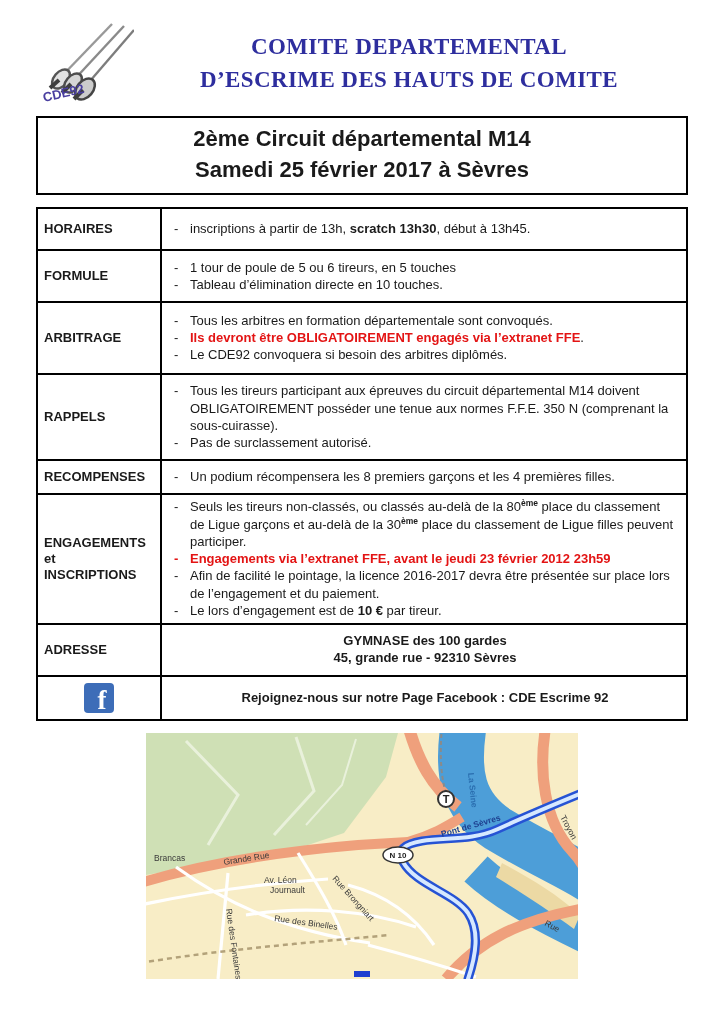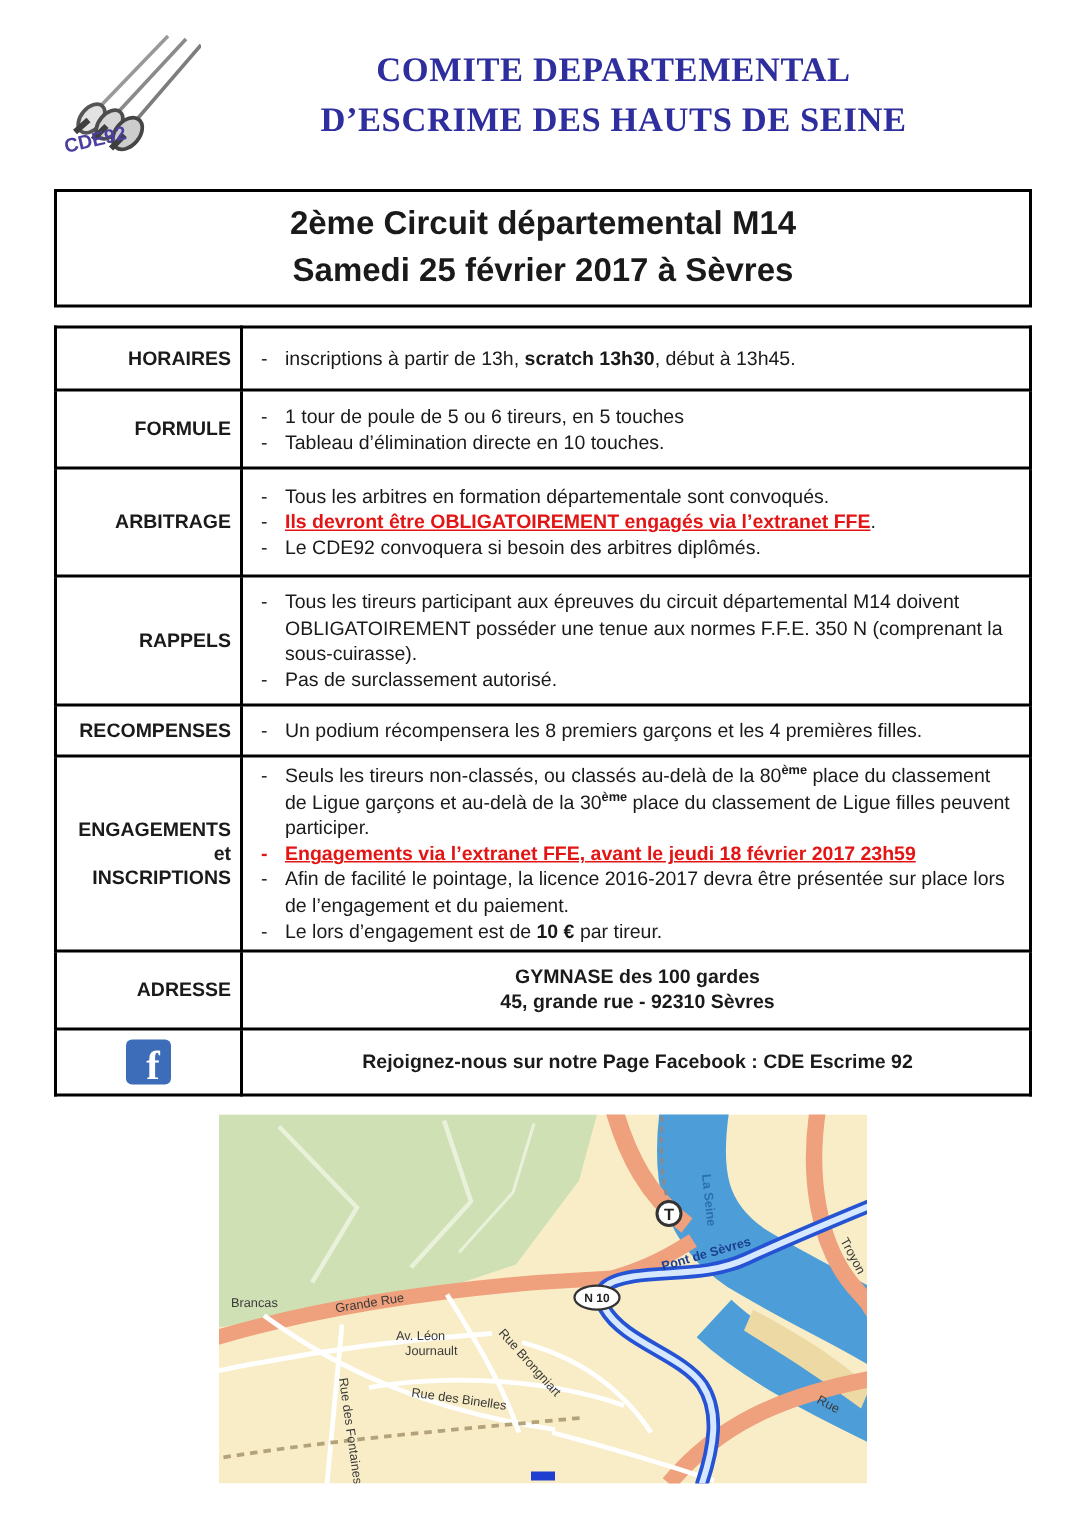--- a/index.html
+++ b/index.html
@@ -10,41 +10,41 @@
   }
   
   .header{display:flex;align-items:flex-start;padding:22px 40px 0 38px;}
   .logo{width:96px;height:84px;flex:none;}
   .org-title{
     flex:1;text-align:center;font-family:"Liberation Serif",serif;font-weight:bold;
     font-size:23px;line-height:1.45;color:#2e2e9e;padding-top:8px;letter-spacing:.4px;
   }
   
   .title-box{
-    margin:20px 36px 0 36px;border:2px solid #000;text-align:center;padding:7px 0 9px 0;
+    margin:10px 36px 0 36px;border:2px solid #000;text-align:center;padding:7px 0 9px 0;
   }
   .tb-main{font-size:22px;font-weight:bold;line-height:1.3;}
   .tb-sub{font-size:22px;font-weight:bold;line-height:1.3;margin-top:2px;}
   
   .info-table{
     margin:12px 36px 0 36px;border-collapse:collapse;width:652px;table-layout:fixed;
   }
   .info-table td{border:2px solid #000;vertical-align:middle;}
   .label-cell{
-    width:110px;text-align:right;font-weight:bold;font-size:13px;line-height:1.25;
+    width:110px;text-align:left;font-weight:bold;font-size:13px;line-height:1.25;
     padding:4px 6px;
   }
   .content-cell{padding:3px 10px 4px 12px;font-size:13px;line-height:1.32;}
   .content-cell.center{text-align:center;font-weight:bold;}
   .bullet{display:flex;align-items:flex-start;}
   .dash{width:16px;flex:none;}
   .btext{flex:1;}
   .bold{font-weight:bold;}
   .red{color:#e31414;}
-  .ul{text-decoration:underline;margin-top:17px;}
+  .ul{margin-top:17px;}
   .sup{vertical-align:super;font-size:8.5px;font-weight:bold;}
   [data-name="table-row-horaires"] td{height:32px;}
   [data-name="table-row-formule"] td{height:42px;}
   [data-name="table-row-arbitrage"] td{height:62px;}
   [data-name="table-row-rappels"] td{height:76px;}
   [data-name="table-row-recompenses"] td{height:24px;}
   [data-name="table-row-engagements"] td{height:112px;}
   [data-name="table-row-adresse"] td{height:42px;}
   [data-name="table-row-facebook"] td{height:34px;}
   .fb-icon{
@@ -80,21 +80,21 @@
         <ellipse cx="47" cy="67" rx="8" ry="12" transform="rotate(40 47 67)" fill="#cccccc" stroke="#454545" stroke-width="2.5"></ellipse>
 
         <line x1="12" y1="66" x2="21" y2="58" stroke="#3f3f3f" stroke-width="4"></line>
         <line x1="24" y1="71" x2="33" y2="62" stroke="#3f3f3f" stroke-width="4"></line>
         <line x1="36" y1="77" x2="45" y2="68" stroke="#3f3f3f" stroke-width="4"></line>
         <text x="6" y="80" transform="rotate(-13 6 80)" font-family="Liberation Sans, sans-serif" font-size="13" font-weight="bold" fill="#4a3fa0" data-name="logo-text">CDE92</text>
       </svg>
     </div>
     <div class="org-title" data-name="org-title">
       <div data-name="org-title-line1">COMITE DEPARTEMENTAL</div>
-      <div data-name="org-title-line2">D’ESCRIME DES HAUTS DE SEINE</div>
+      <div data-name="org-title-line2">D’ESCRIME DES HAUTS DE COMITE</div>
     </div>
   </div>
 
   <div class="title-box" data-name="event-title-box">
     <div class="tb-main" data-name="event-title">2ème  Circuit départemental M14</div>
     <div class="tb-sub" data-name="event-date-location">Samedi 25 février 2017 à Sèvres</div>
   </div>
 
   <table class="info-table" data-name="info-table">
     <tbody data-name="info-table-body">
@@ -175,21 +175,21 @@
             <div data-name="row-label-text">et</div>
             <div data-name="row-label-text">INSCRIPTIONS</div>
           </td>
           <td class="content-cell" data-name="row-content-engagements">
             <div class="bullet" data-name="bullet-item">
               <span class="dash" data-name="bullet-dash">-</span>
               <span class="btext"><span>Seuls les tireurs non-classés, ou classés au-delà de la 80</span><span class="sup">ème</span><span> place du classement de Ligue garçons et au-delà de la 30</span><span class="sup">ème</span><span> place du classement de Ligue filles peuvent participer.</span></span>
             </div>
             <div class="bullet" data-name="bullet-item">
               <span class="dash red bold" data-name="bullet-dash">-</span>
-              <span class="btext"><span class="bold red ul">Engagements via l’extranet FFE, avant le jeudi 18 février 2017  23h59</span></span>
+              <span class="btext"><span class="bold red ul">Engagements via l’extranet FFE, avant le jeudi 23 février 2012  23h59</span></span>
             </div>
             <div class="bullet" data-name="bullet-item">
               <span class="dash" data-name="bullet-dash">-</span>
               <span class="btext"><span>Afin de facilité le pointage, la licence 2016-2017 devra être présentée sur place lors de l’engagement et du paiement.</span></span>
             </div>
             <div class="bullet" data-name="bullet-item">
               <span class="dash" data-name="bullet-dash">-</span>
               <span class="btext"><span>Le lors d’engagement est de </span><span class="bold">10 €</span><span> par tireur.</span></span>
             </div>
           </td>

